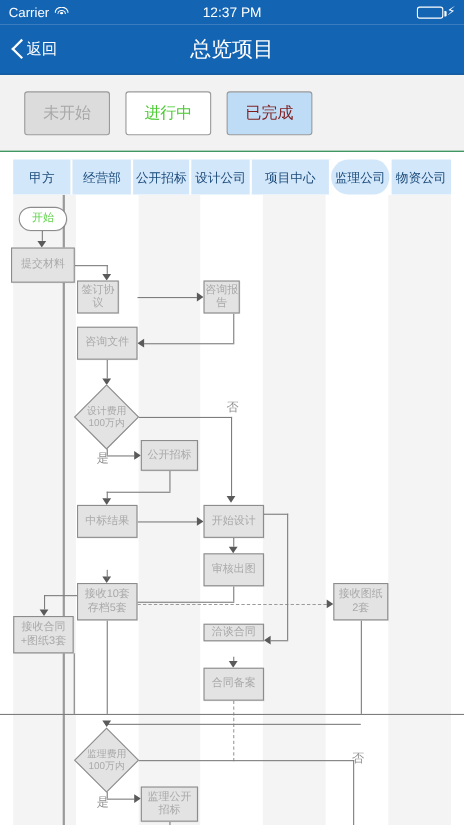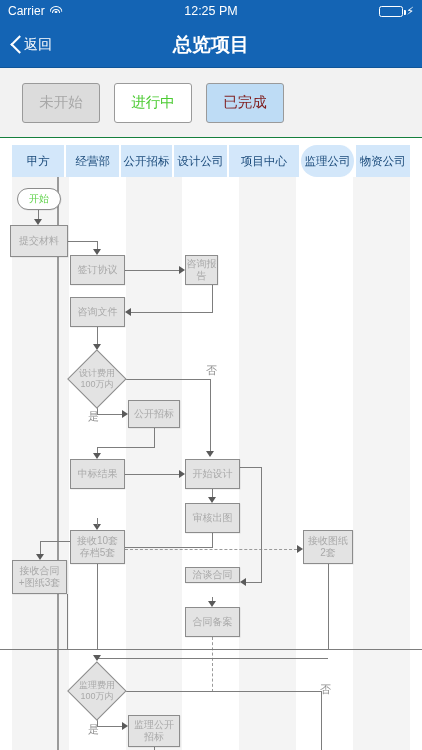--- a/index.html
+++ b/index.html
@@ -39,21 +39,21 @@
     border-bottom:1px solid #0f5599;
   }
   #back-button{ display:flex; align-items:center; padding-left:10px; gap:2px; cursor:pointer; }
   #back-chevron{ width:12px; height:20px; position:relative; }
   #back-chevron::before{
     content:""; position:absolute; left:3px; top:3px; width:11px; height:11px;
     border-left:2.6px solid #fff; border-bottom:2.6px solid #fff;
     transform:rotate(45deg);
   }
   #back-label{ font-size:14px; }
-  #nav-title{ position:absolute; left:0; right:0; text-align:center; font-size:19px; pointer-events:none;font-weight:bold; }
+  #nav-title{ position:absolute; left:0; right:0; text-align:center; font-size:19px; pointer-events:none; }
 
   
   #legend-bar{
     height:70px; background:#f2f2f2; display:flex; align-items:center;
     padding-left:22px; gap:14px; border-bottom:1px solid #15803d;
   }
   .legend-btn{
     width:78px; height:40px; border:1px solid #9a9a9a; border-radius:3px;
     display:flex; align-items:center; justify-content:center;
     font-size:14.5px; cursor:pointer;
@@ -118,21 +118,21 @@
 
 <div id="status-bar">
   <div id="carrier-group">
     <span>Carrier</span>
     <span class="wifi">
         <i></i>
         <i></i>
         <i></i>
       </span>
   </div>
-  <div id="status-time">12:25 PM</div>
+  <div id="status-time">12:37 PM</div>
   <div id="status-right">
     <span class="battery">
       <span class="battery-fill" id="battery-fill" style="width: 62%;"></span>
     </span>
     <span class="bolt">⚡</span>
   </div>
 </div>
 
 <div id="nav-bar">
   <div id="back-button">
@@ -260,21 +260,21 @@
     <div class="edge h" style="left:97px;top:549px;width:25px;"></div>
     <div class="arrow right" style="left:122px;top:545px;"></div>
   </div>
   <div>
     <div class="edge v" style="left:154px;top:570px;height:10px;"></div>
   </div>
 
   <div id="node-layer">
       <div class="node start" style="left: 17px; top: 11px; width: 44px; height: 22px;">开始</div>
       <div class="node" style="left: 10px; top: 48px; width: 58px; height: 32px;">提交材料</div>
-      <div class="node" style="left: 70px; top: 78px; width: 55px; height: 30px;">签订协议</div>
+      <div class="node" style="left: 70px; top: 78px; width: 38px; height: 30px;">签订协议</div>
       <div class="node" style="left: 185px; top: 78px; width: 33px; height: 30px;">咨询报告</div>
       <div class="node" style="left: 70px; top: 120px; width: 55px; height: 30px;">咨询文件</div>
       <div class="diamond" style="left: 68px; top: 173px; width: 58px; height: 58px;">
         <div class="dshape" style="width: 41.76px; height: 41.76px; left: 8.12px; top: 8.12px;"></div>
         <div class="dlabel">设计费用
 100万内</div>
       </div>
       <div class="node" style="left: 128px; top: 223px; width: 52px; height: 28px;">公开招标</div>
       <div class="node" style="left: 70px; top: 282px; width: 55px; height: 30px;">中标结果</div>
       <div class="node" style="left: 185px; top: 282px; width: 55px; height: 30px;">开始设计</div>

